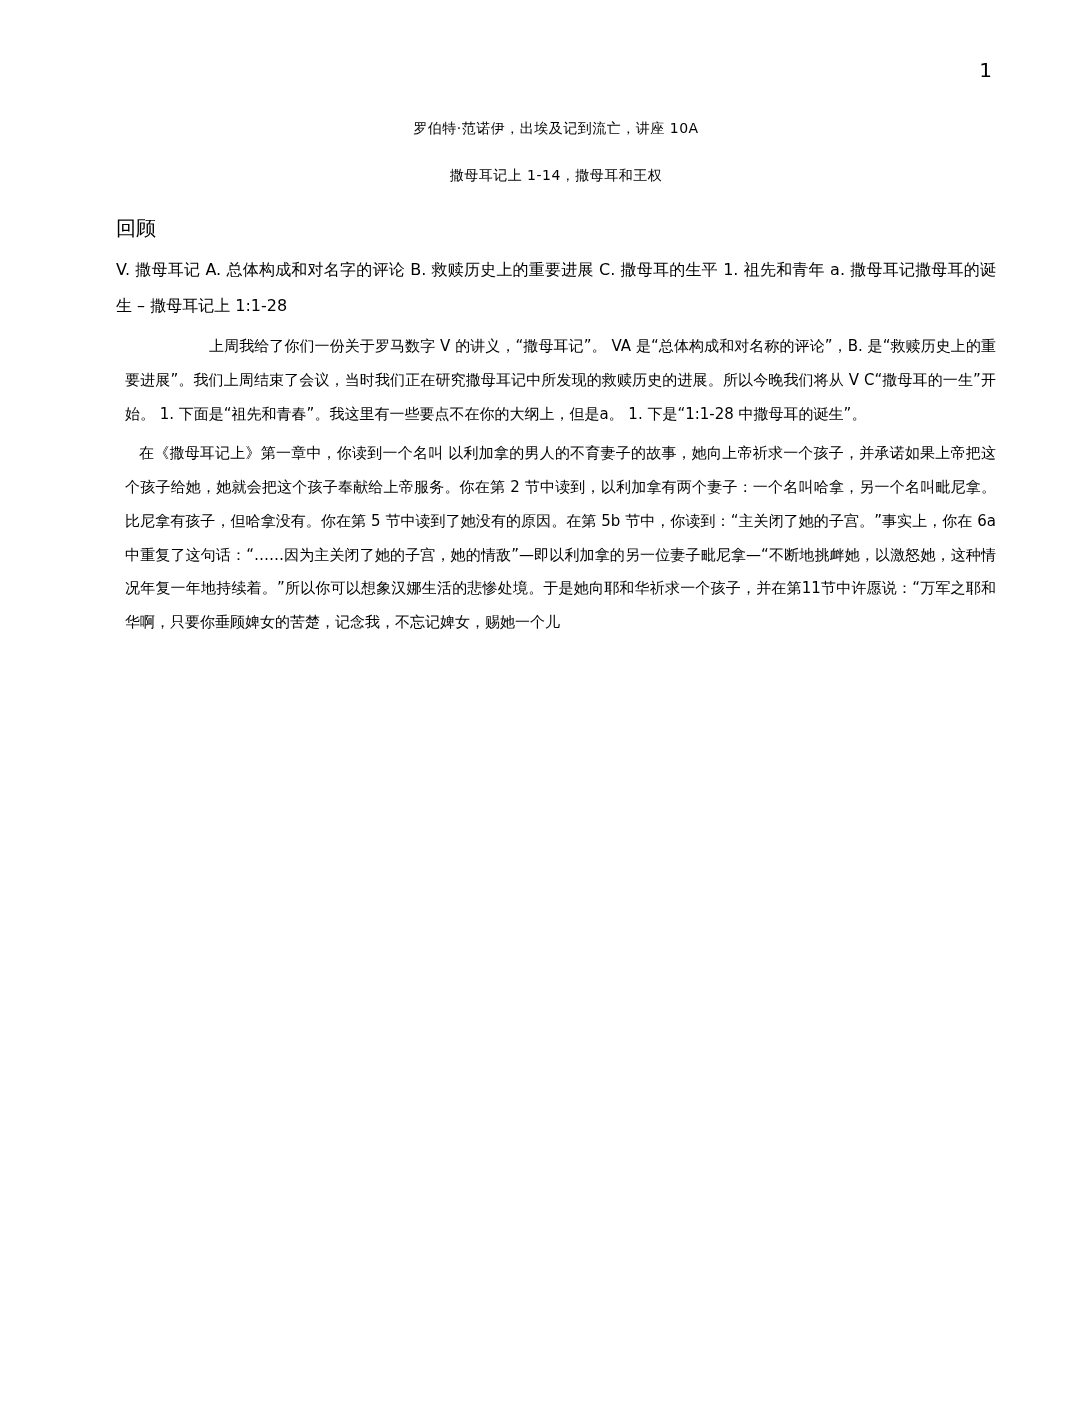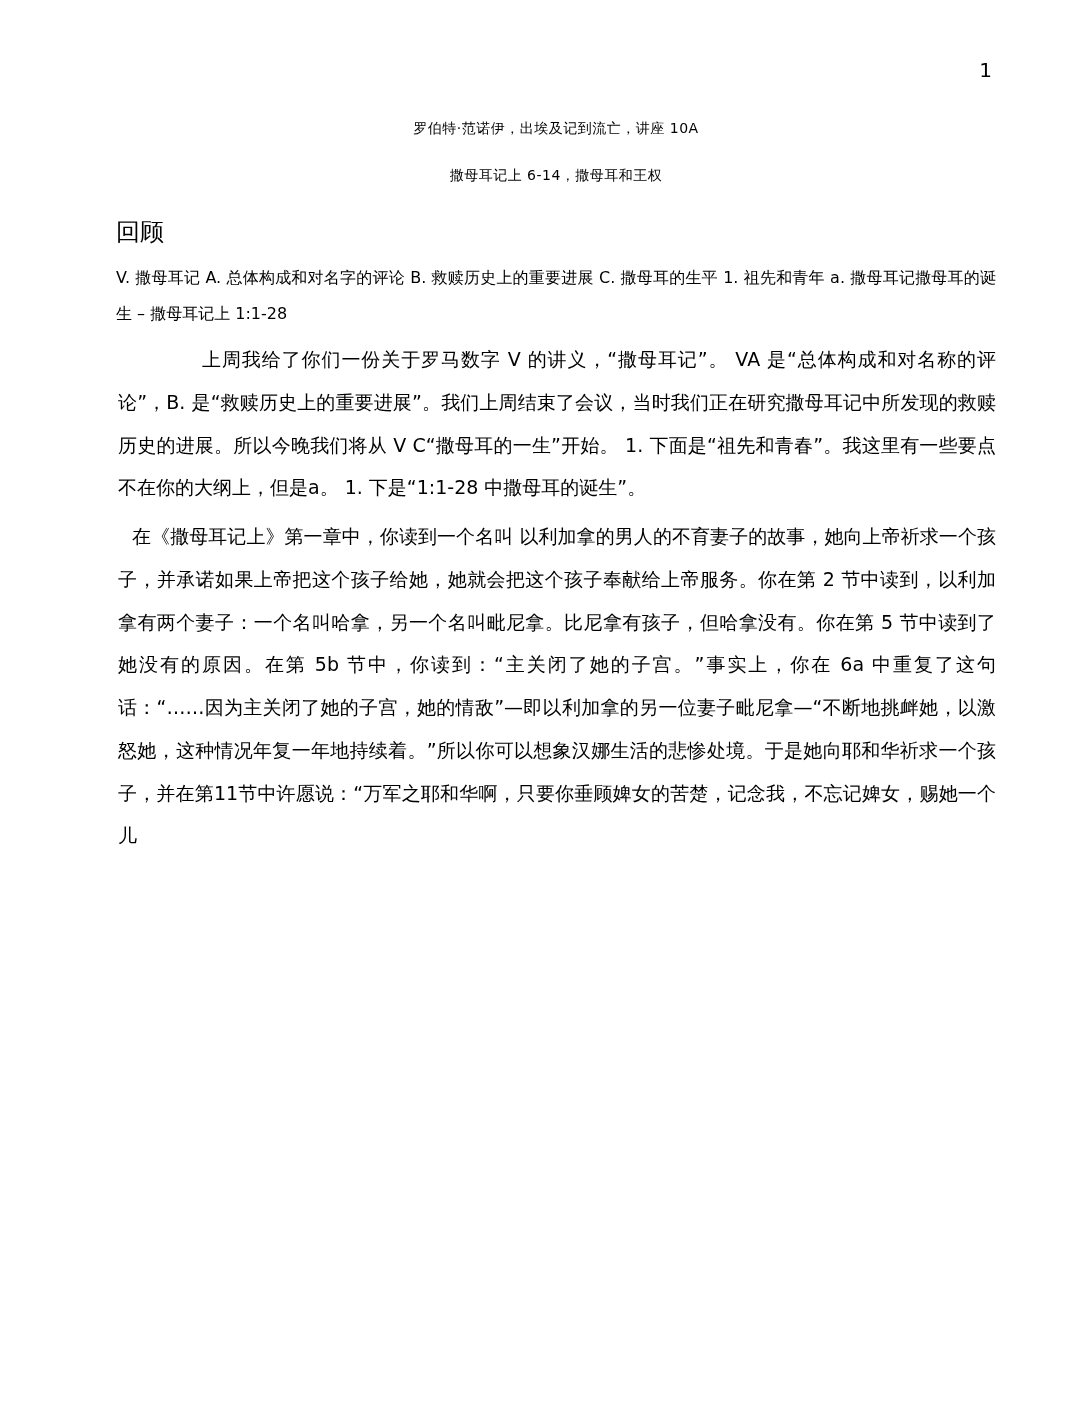--- a/index.html
+++ b/index.html
@@ -37,35 +37,35 @@
     font-size: 14px;
     letter-spacing: 0.5px;
     line-height: 1.5;
     margin: 0 0 6px 0;
   }
   .title.second {
     margin-top: 26px;
     margin-bottom: 22px;
   }
   .section-label {
-    font-size: 24px;
+    font-size: 20px;
     line-height: 2.0;
     margin: 16px 0 0 0;
   }
   .outline {
     font-size: 16px;
     line-height: 2.25;
     margin: 4px 0 0 0;
     text-align: justify;
     text-justify: inter-character;
   }
   .para {
-    font-size: 19px;
+    font-size: 15px;
     line-height: 2.25;
-    margin: 6px 0 0 2px;
+    margin: 6px 0 0 9px;
     text-align: justify;
     text-justify: inter-character;
   }
   .para.indent-lg {
     text-indent: 84px;
   }
   .para.indent-sm {
     text-indent: 14px;
   }
 </style>
@@ -73,21 +73,21 @@
 <body>
 
 <div class="page">
 
   <div class="page-number">1</div>
 
   <div class="doc-body">
 
     <h1 class="title">罗伯特·范诺伊，出埃及记到流亡，讲座 10A</h1>
 
-    <h2 class="title second">撒母耳记上 6-14，撒母耳和王权</h2>
+    <h2 class="title second">撒母耳记上 1-14，撒母耳和王权</h2>
 
     <p class="section-label">回顾</p>
 
     <p class="outline">V. 撒母耳记 A. 总体构成和对名字的评论 B. 救赎历史上的重要进展 C. 撒母耳的生平 1. 祖先和青年 a. 撒母耳记撒母耳的诞生 – 撒母耳记上 1:1-28</p>
 
     <p class="para indent-lg">上周我给了你们一份关于罗马数字 V 的讲义，“撒母耳记”。 VA 是“总体构成和对名称的评论”，B. 是“救赎历史上的重要进展”。我们上周结束了会议，当时我们正在研究撒母耳记中所发现的救赎历史的进展。所以今晚我们将从 V C“撒母耳的一生”开始。 1. 下面是“祖先和青春”。我这里有一些要点不在你的大纲上，但是a。 1. 下是“1:1-28 中撒母耳的诞生”。</p>
 
     <p class="para indent-sm">在《撒母耳记上》第一章中，你读到一个名叫 以利加拿的男人的不育妻子的故事，她向上帝祈求一个孩子，并承诺如果上帝把这个孩子给她，她就会把这个孩子奉献给上帝服务。你在第 2 节中读到，以利加拿有两个妻子：一个名叫哈拿，另一个名叫毗尼拿。比尼拿有孩子，但哈拿没有。你在第 5 节中读到了她没有的原因。在第 5b 节中，你读到：“主关闭了她的子宫。”事实上，你在 6a 中重复了这句话：“……因为主关闭了她的子宫，她的情敌”—即以利加拿的另一位妻子毗尼拿—“不断地挑衅她，以激怒她，这种情况年复一年地持续着。”所以你可以想象汉娜生活的悲惨处境。于是她向耶和华祈求一个孩子，并在第11节中许愿说：“万军之耶和华啊，只要你垂顾婢女的苦楚，记念我，不忘记婢女，赐她一个儿</p>
 
   </div>

